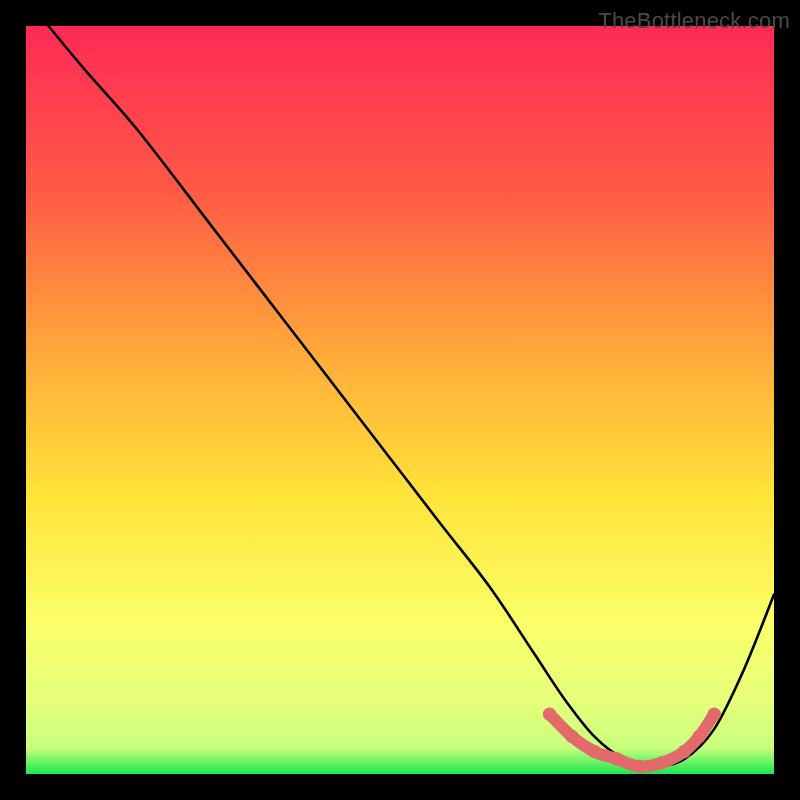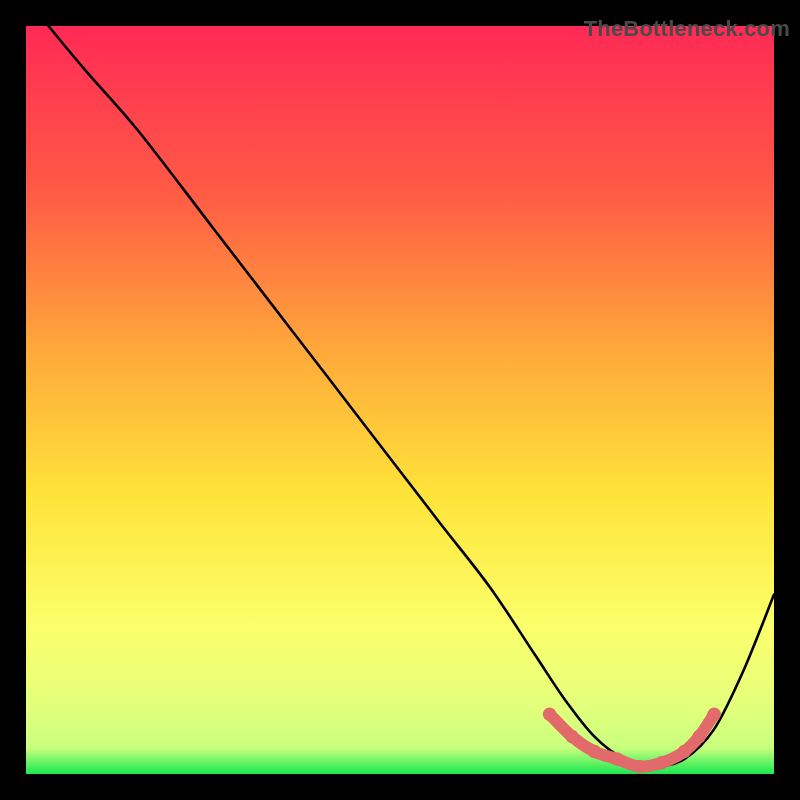--- a/index.html
+++ b/index.html
@@ -12,25 +12,25 @@
     overflow: hidden;
   }
   .frame {
     position: relative;
     width: 800px;
     height: 800px;
     background: #000;
   }
   .watermark {
     position: absolute;
-    top: 16px;
+    top: 8px;
     right: 10px;
     color: #4a4a4a;
     font-size: 22px;
-    font-weight: 700;
+    font-weight: 400;
     letter-spacing: 0.2px;
     z-index: 40;
     user-select: none;
     margin-left: 9px;
   }
   .plot-area {
     position: absolute;
     left: 26px;
     top: 26px;
     width: 748px;

